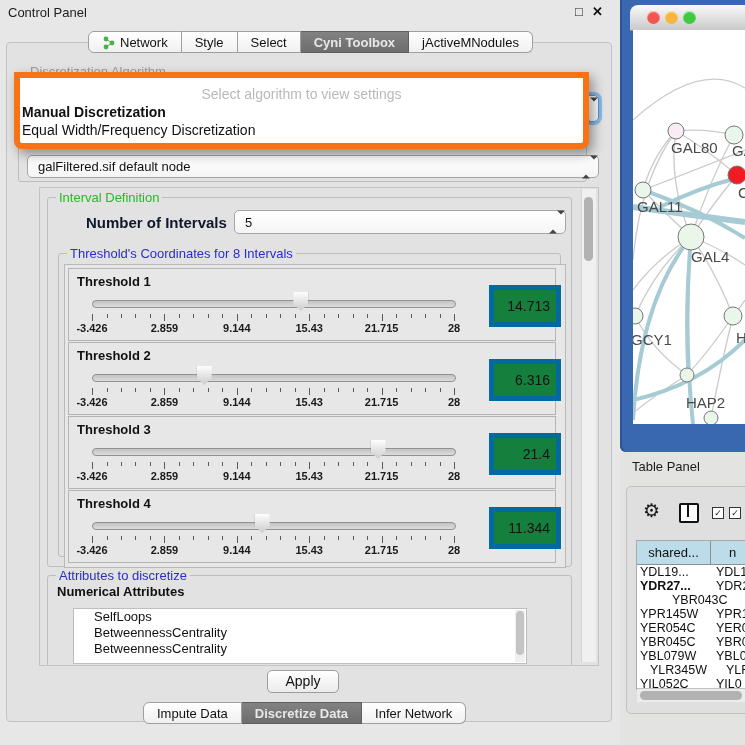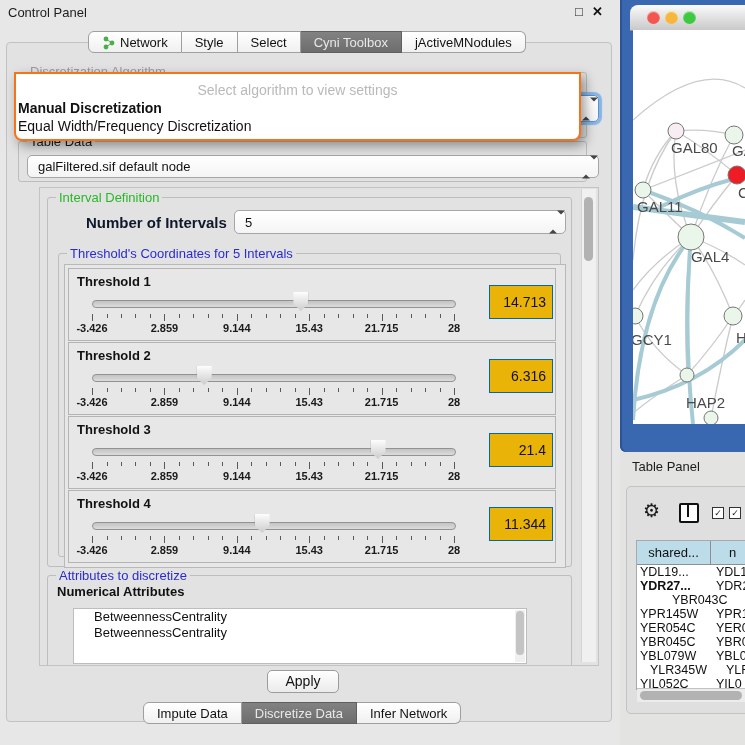--- a/index.html
+++ b/index.html
@@ -14,37 +14,37 @@
   .close-ic{left:592px;top:4px;font-size:13px;font-weight:bold;color:#111;}
   .outer-box{left:6px;top:42px;width:604px;height:678px;background:#e2e2e2;
              border:1px solid #c2c2c2;border-radius:4px;}
   
   .seg-tabs{display:flex;height:22px;z-index:30;text-align:center;}
   .seg{display:flex;align-items:center;gap:5px;padding:0 13px;font-size:13px;color:#111;
        background:linear-gradient(#ffffff,#f0f0f0);border:1px solid #9f9f9f;border-left:none;
        white-space:nowrap;cursor:default;}
   .seg:first-child{border-left:1px solid #9f9f9f;border-radius:6px 0 0 6px;}
   .seg:last-child{border-radius:0 6px 6px 0;}
-  .seg.sel{background:linear-gradient(#828282,#6d6d6d);color:#e8e8e8;border-color:#5f5f5f;}
+  .seg.sel{background:linear-gradient(#828282,#6d6d6d);color:#e8e8e8;border-color:#5f5f5f;font-weight:bold;}
   
   .grp{border:1px solid #bdbdbd;border-radius:3px;}
   .grp-label{position:absolute;top:-8px;left:8px;padding:0 3px;font-size:13px;background:#e2e2e2;}
   .lbl-green{color:#28b828;}
   .lbl-blue{color:#2b2bd0;}
   .lbl-gray{color:#9a9a9a;}
   
   .combo{background:linear-gradient(#ffffff,#f4f4f4);border:1px solid #a6a6a6;border-radius:5px;
          font-size:13px;color:#111;display:flex;align-items:center;padding:0 10px;}
   .combo .spin{position:absolute;right:7px;top:50%;transform:translateY(-50%);width:9px;}
   .tri-up,.tri-dn{width:0;height:0;border-left:4px solid transparent;border-right:4px solid transparent;margin:1px auto;}
   .tri-up{border-bottom:4px solid #444;}
   .tri-dn{border-top:4px solid #444;}
   .focus-ring{box-shadow:0 0 1px 3px #88b5e4;border-color:#5593d6;}
   
-  .popup{left:14px;top:72px;width:563px;height:65px;background:#fff;border:2px solid #f97316;
+  .popup{left:14px;top:72px;width:563px;height:65px;background:#fff;border:6px solid #f97316;
          border-radius:0 0 8px 8px;box-shadow:4px 5px 12px rgba(0,0,0,.38);z-index:50;}
   .popup-ph{position:absolute;top:8px;left:0;width:100%;text-align:center;font-size:14px;color:#b9b9b9;}
   .popup-item{position:absolute;left:2px;font-size:14px;color:#111;white-space:nowrap;}
   
   .viewport{left:39px;top:187px;width:558px;height:477px;border:1px solid #c3c3c3;background:#e2e2e2;overflow:hidden;}
   .vscroll{left:581px;top:189px;width:14px;height:473px;background:#f0f0f0;border-left:1px solid #d4d4d4;z-index:5;}
   .vthumb{position:absolute;left:2px;top:8px;width:9px;height:64px;background:#b2b2b2;border-radius:5px;}
   
   .thr-wrap{position:absolute;left:23px;top:13px;width:494px;border:1px solid #b9b9b9;background:#e7e7e7;padding:3px;}
   .thr-block{position:relative;width:486px;height:71px;border:1px solid #b4b4b4;background:#e7e7e7;margin-bottom:1px;}
@@ -52,21 +52,21 @@
   .thr-track{position:absolute;left:23px;top:31px;width:362px;height:6px;border:1px solid #929292;
              border-radius:4px;background:linear-gradient(#c3c3c3,#dcdcdc);}
   .thr-handle{position:absolute;top:23px;width:15px;height:19px;
               background:linear-gradient(#fdfdfd,#cccccc);
               clip-path:polygon(0 0,100% 0,100% 62%,50% 100%,0 62%);
               filter:drop-shadow(0 0 1px #6f6f6f);}
   .tick{position:absolute;top:45px;width:1px;background:#5a5a5a;}
   .tick.minor{height:4px;}
   .tick.major{height:7px;}
   .tick-lab{position:absolute;top:53px;transform:translateX(-50%);font-size:11px;font-weight:bold;color:#1a1a1a;}
-  .thr-val{position:absolute;left:420px;top:16px;width:56px;height:32px;background:#eab308;border:1px solid #0369a1;
+  .thr-val{position:absolute;left:420px;top:16px;width:56px;height:32px;background:#15803d;border:5px solid #0369a1;
            font-size:14px;color:#111;text-align:right;line-height:32px;padding-right:6px;}
   
   .attr-list{position:absolute;left:25px;top:32px;width:452px;height:54px;background:#fff;
              border:1px solid #bdbdbd;overflow:hidden;}
   .attr-item{font-size:13px;color:#111;padding-left:20px;height:16px;line-height:16px;white-space:nowrap;}
   .attr-scroll{position:absolute;right:1px;top:1px;width:10px;height:52px;background:#f0f0f0;}
   .attr-thumb{position:absolute;left:1px;top:1px;width:8px;height:44px;background:#c4c4c4;border-radius:4px;}
   
   .btn{background:linear-gradient(#ffffff,#ebebeb);border:1px solid #9c9c9c;border-radius:5px;
        font-size:14px;color:#111;text-align:center;}
@@ -156,21 +156,21 @@
   <div class="abs viewport">
 
     <div class="grp" style="position:absolute;left:7px;top:9px;width:523px;height:368px;background:#e2e2e2;">
       <span class="grp-label lbl-green">Interval Definition</span>
       <span style="position:absolute;left:38px;top:16px;font-size:15px;font-weight:bold;color:#0f172a;">Number of Intervals</span>
       <div class="combo" style="position:absolute;left:186px;top:12px;width:310px;height:22px;">
         <span>5</span>
         <span class="spin"><span class="tri-up"></span><span class="tri-dn"></span></span>
       </div>
       <div class="grp" style="position:absolute;left:10px;top:55px;width:501px;height:302px;">
-        <span class="grp-label lbl-blue">Threshold's Coordinates for 5 Intervals</span>
+        <span class="grp-label lbl-blue">Threshold's Coordinates for 8 Intervals</span>
         <div class="thr-wrap" style="left:5px;top:10px;" id="thrWrap">
             <div class="thr-block">
               <span class="thr-label">Threshold 1</span>
               <div class="thr-track"></div>
               <div class="thr-handle" style="left:224.4px"></div>
               <span class="tick major" style="left:23.0px"></span>
               <span class="tick minor" style="left:37.5px"></span>
               <span class="tick minor" style="left:52.0px"></span>
               <span class="tick minor" style="left:66.4px"></span>
               <span class="tick minor" style="left:80.9px"></span>
@@ -319,20 +319,21 @@
             </div>
           </div>
       </div>
     </div>
 
     <div class="grp" style="position:absolute;left:7px;top:387px;width:523px;height:110px;background:#e2e2e2;">
       <span class="grp-label lbl-blue">Attributes to discretize</span>
       <span style="position:absolute;left:9px;top:8px;font-size:13px;font-weight:bold;color:#111;">Numerical Attributes</span>
       <div class="attr-list">
         <div id="attrItems">
+            <div class="attr-item">SelfLoops</div>
             <div class="attr-item">BetweennessCentrality</div>
             <div class="attr-item">BetweennessCentrality</div>
           </div>
         <div class="attr-scroll">
             <div class="attr-thumb"></div>
           </div>
       </div>
     </div>
   </div>
   <div class="abs vscroll">

